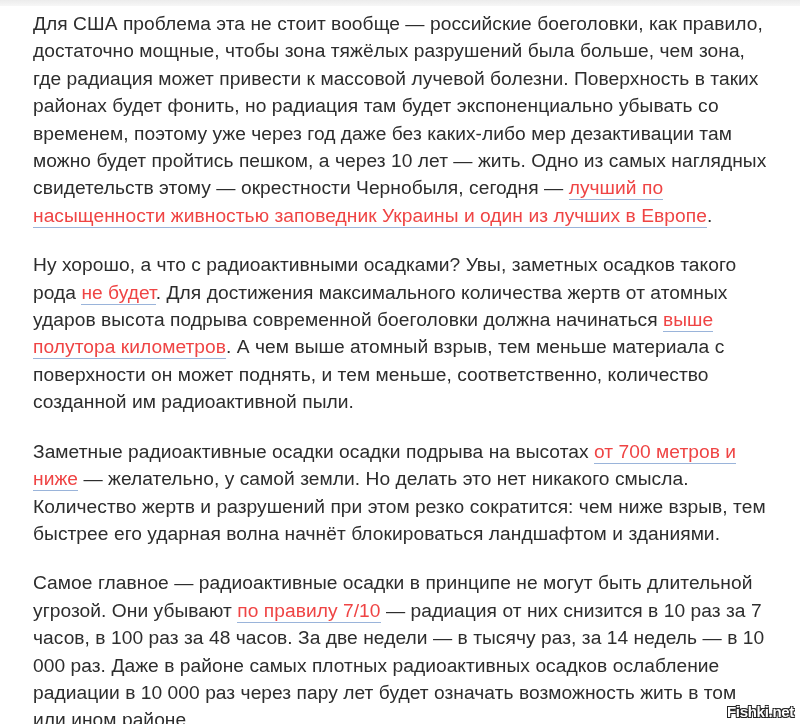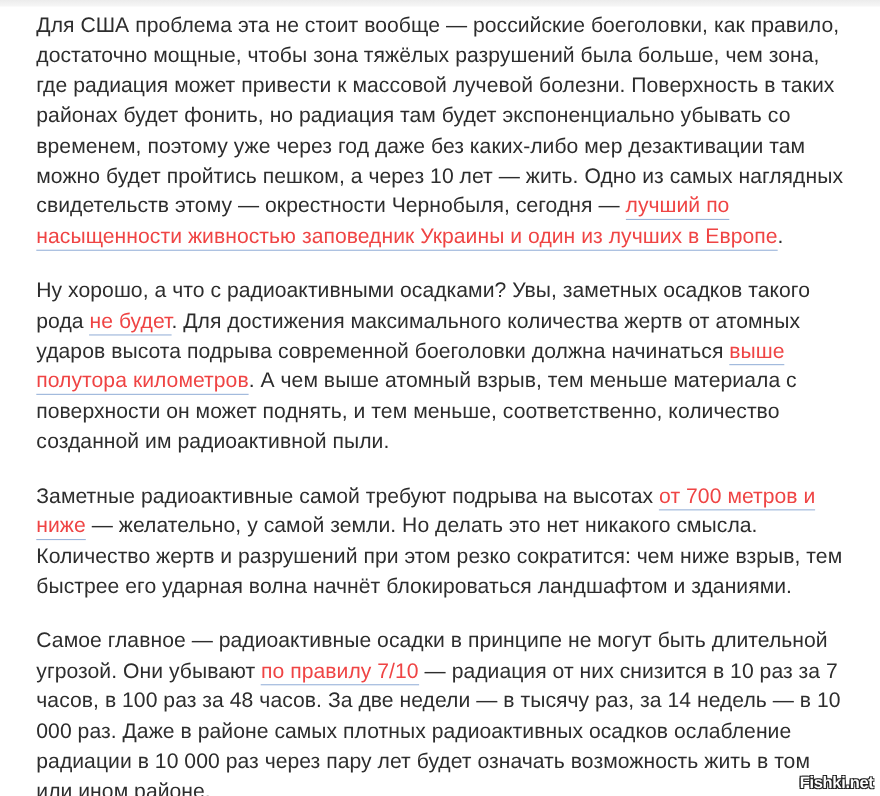--- a/index.html
+++ b/index.html
@@ -56,18 +56,18 @@
 </head>
 <body>
 
 <div class="top-strip"></div>
 
 <div class="article">
   <p><span>Для США проблема эта не стоит вообще — российские боеголовки, как правило, достаточно мощные, чтобы зона тяжёлых разрушений была больше, чем зона, где радиация может привести к массовой лучевой болезни. Поверхность в таких районах будет фонить, но радиация там будет экспоненциально убывать со временем, поэтому уже через год даже без каких-либо мер дезактивации там можно будет пройтись пешком, а через 10 лет — жить. Одно из самых наглядных свидетельств этому — окрестности Чернобыля, сегодня — </span><a>лучший по насыщенности живностью заповедник Украины и один из лучших в Европе</a><span>.</span></p>
 
   <p><span>Ну хорошо, а что с радиоактивными осадками? Увы, заметных осадков такого рода </span><a>не будет</a><span>. Для достижения максимального количества жертв от атомных ударов высота подрыва современной боеголовки должна начинаться </span><a>выше полутора километров</a><span>. А чем выше атомный взрыв, тем меньше материала с поверхности он может поднять, и тем меньше, соответственно, количество созданной им радиоактивной пыли.</span></p>
 
-  <p><span>Заметные радиоактивные самой требуют подрыва на высотах </span><a>от 700 метров и ниже</a><span> — желательно, у самой земли. Но делать это нет никакого смысла. Количество жертв и разрушений при этом резко сократится: чем ниже взрыв, тем быстрее его ударная волна начнёт блокироваться ландшафтом и зданиями.</span></p>
+  <p><span>Заметные радиоактивные осадки осадки подрыва на высотах </span><a>от 700 метров и ниже</a><span> — желательно, у самой земли. Но делать это нет никакого смысла. Количество жертв и разрушений при этом резко сократится: чем ниже взрыв, тем быстрее его ударная волна начнёт блокироваться ландшафтом и зданиями.</span></p>
 
   <p><span>Самое главное — радиоактивные осадки в принципе не могут быть длительной угрозой. Они убывают </span><a>по правилу 7/10</a><span> — радиация от них снизится в 10 раз за 7 часов, в 100 раз за 48 часов. За две недели — в тысячу раз, за 14 недель — в 10 000 раз. Даже в районе самых плотных радиоактивных осадков ослабление радиации в 10 000 раз через пару лет будет означать возможность жить в том или ином районе.</span></p>
 </div>
 
 <div class="watermark">Fishki.net</div>
 
 </body></html>

